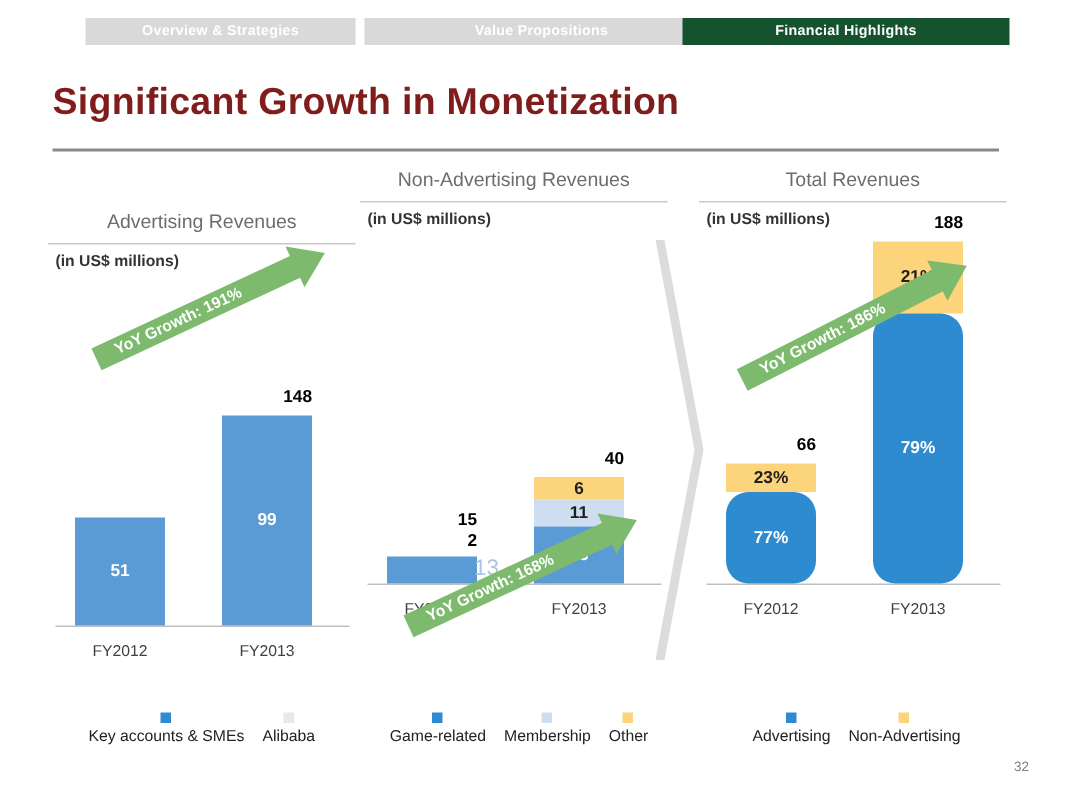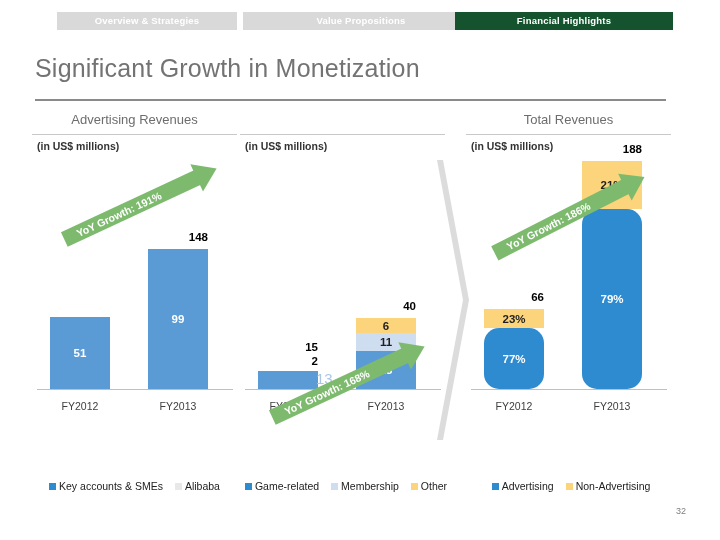--- a/index.html
+++ b/index.html
@@ -17,29 +17,29 @@
   }
   .nav-tab.inactive{background:#d9d9d9;}
   .nav-tab.active{background:#14532d;}
   .nav-tab.t1{left:57px;width:180px;}
   .nav-tab.t2{left:243px;width:236px;}
   .nav-tab.t3{left:455px;width:218px;}
 
   
   .slide-title{
     position:absolute;left:35px;top:54px;width:640px;
-    font-size:25px;font-weight:normal;color:#737373;letter-spacing:.2px;
+    font-size:25px;font-weight:bold;color:#7f1d1d;letter-spacing:.2px;
   }
   .title-rule{
     position:absolute;left:35px;top:99px;width:631px;height:2px;background:#8a8a8a;
   }
 
   
   .panel{position:absolute;top:112px;height:390px;}
-  .panel-1{left:32px;width:205px;}
+  .panel-1{left:32px;width:205px;margin-top:28px;}
   .panel-2{left:240px;width:205px;}
   .panel-3{left:466px;width:205px;}
 
   .panel-title{
     position:absolute;left:0;top:0;width:100%;
     text-align:center;font-size:13px;color:#6d6d6d;font-weight:normal;
   }
   .panel-rule{position:absolute;left:0;top:22px;width:100%;height:1px;background:#c9c9c9;}
   .panel-units{
     position:absolute;left:5px;top:28px;font-size:10.5px;font-weight:bold;color:#333;
@@ -99,21 +99,21 @@
 
   
   .chevron{position:absolute;left:437px;top:160px;}
 
   
   .legend{position:absolute;top:478px;height:16px;display:flex;
     align-items:center;justify-content:center;gap:12px;font-size:10.5px;color:#222;}
   .legend-1{left:32px;width:205px;}
   .legend-2{left:240px;width:212px;}
   .legend-3{left:466px;width:210px;}
-  .legend-item{display:flex;align-items:center;gap:3px;white-space:nowrap;}
+  .legend-item{display:flex;align-items:center;gap:3px;white-space:nowrap;flex-direction:column;}
   .swatch{width:7px;height:7px;display:inline-block;}
   .sw-blue{background:#2e8bd0;}
   .sw-lightblue{background:#cfddf0;}
   .sw-orange{background:#fbd47c;}
   .sw-vlight{background:#e8e8e8;}
 
   .page-num{position:absolute;left:676px;top:506px;font-size:9px;color:#808080;}
 </style>
 </head>
 <body>
@@ -165,20 +165,21 @@
   </div>
 </div>
 
 <div class="arrow a1">
   <div class="shaft" style="width:148px"></div>
   <div class="head" style="left:146px"></div>
   <div class="txt">YoY Growth: 191%</div>
 </div>
 
 <div class="panel panel-2">
+  <div class="panel-title">Non-Advertising Revenues</div>
   <div class="panel-rule"></div>
   <div class="panel-units">(in US$ millions)</div>
 
   <div class="plot">
     <div class="axis-line"></div>
 
     <div class="col left">
       <div class="bar-total" style="top:-30px">15</div>
       <div class="seg blue" style="height:18px">
         <span class="side-note" style="left:58px;top:-1px">13</span>

